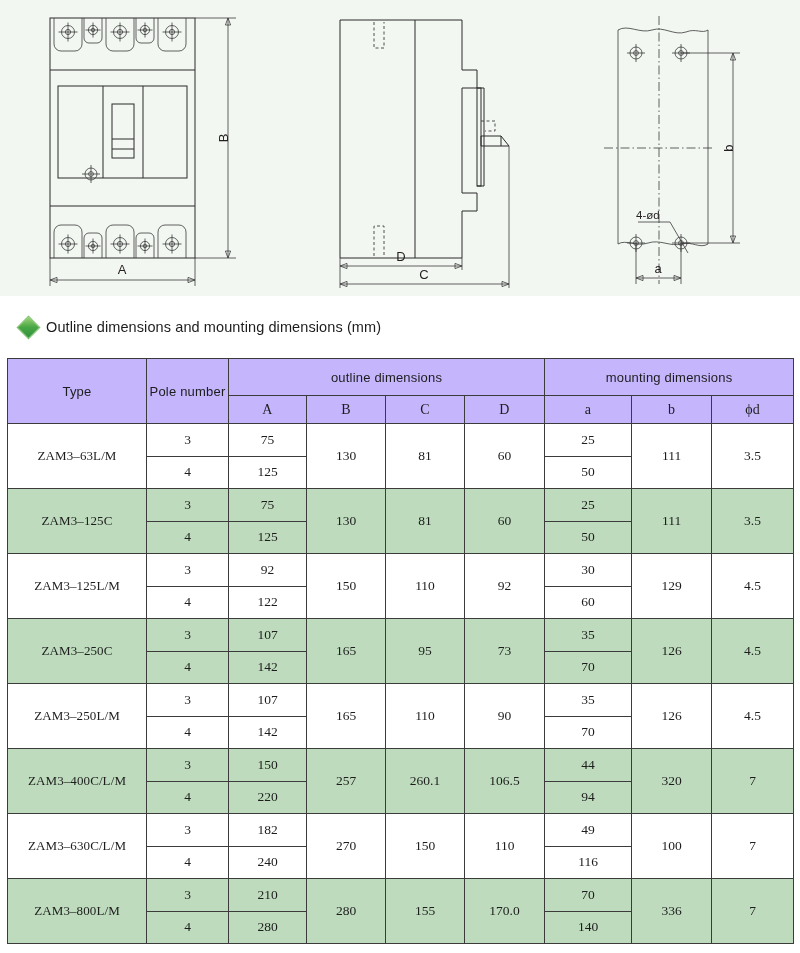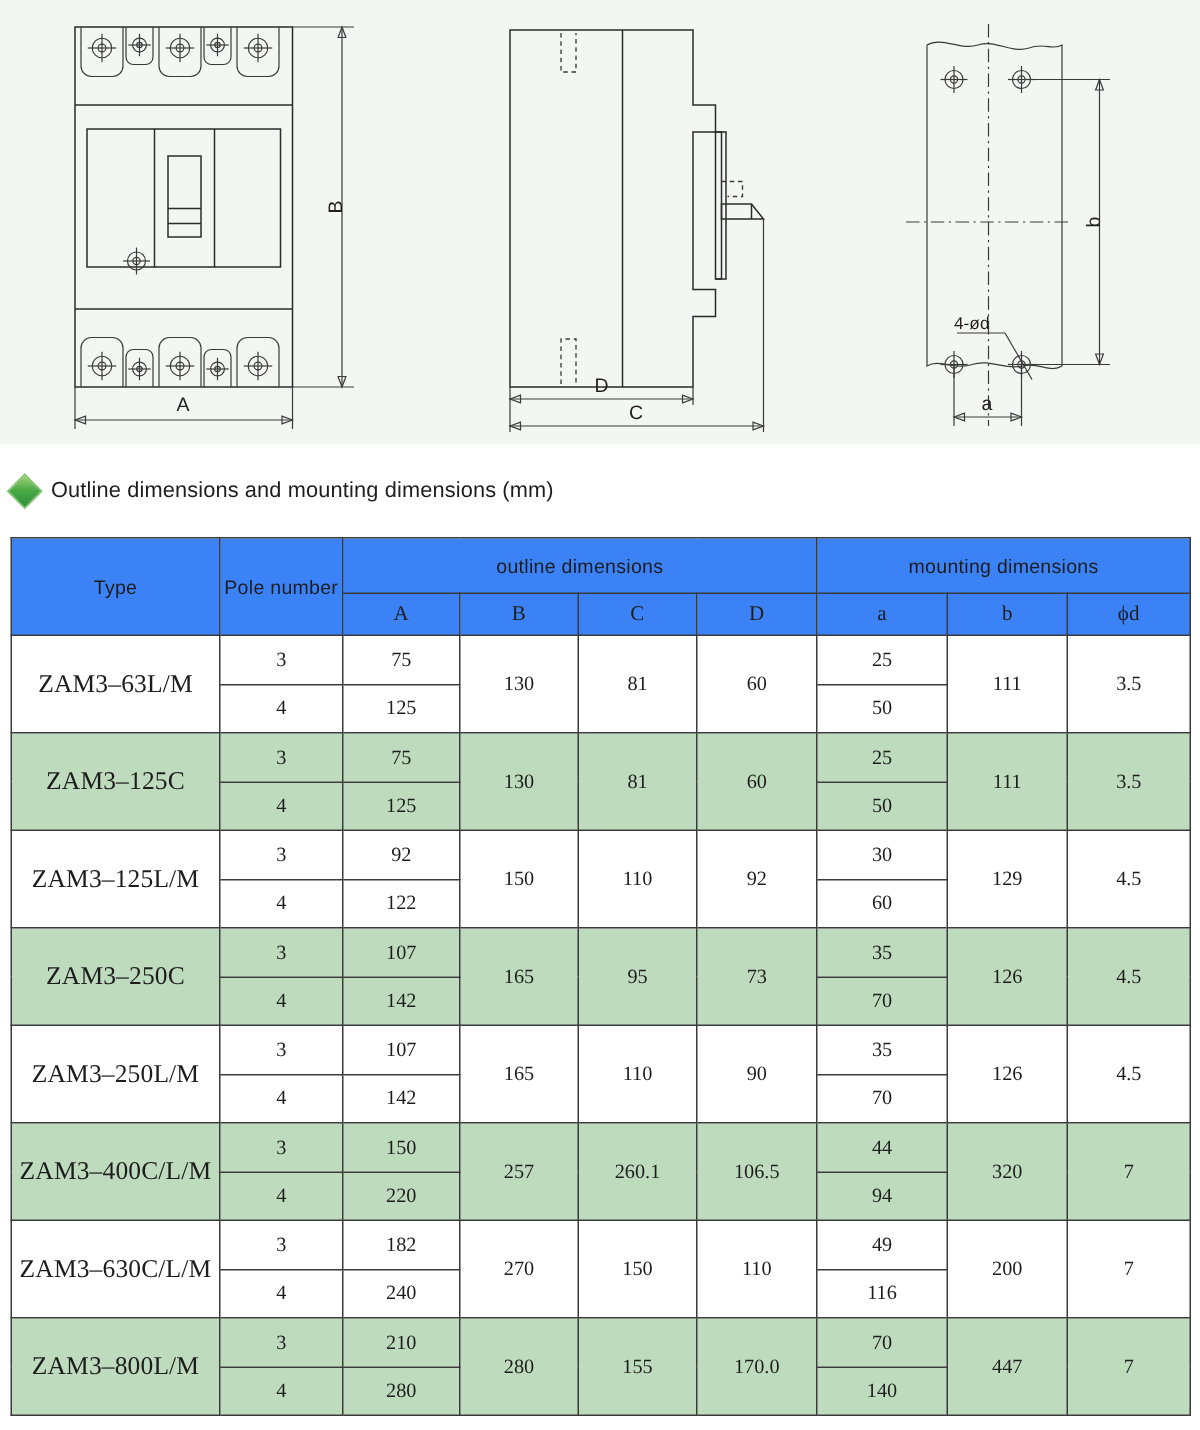--- a/index.html
+++ b/index.html
@@ -30,21 +30,21 @@
   .center { fill:none; stroke:#3a3a3a; stroke-width:.8; stroke-dasharray:9 3 1.5 3; }
   .dimtxt {
     font-family:"Liberation Sans", sans-serif;
     font-size:13px; fill:#231f20;
   }
   .dimtxt-sm { font-size:11.5px; }
 
   
   #section-title {
     position:absolute; left:0; top:306px; width:800px; height:42px;
-    display:flex; align-items:center; padding-left:8px;
+    display:flex; align-items:center; padding-left:20px;
   }
   #section-title .diamond {
     width:17px; height:17px; margin-right:9px; flex:0 0 auto;
     transform:rotate(45deg);
     background:linear-gradient(135deg,#9ed37a 0%,#49a844 48%,#2f8f3c 100%);
     border:1px solid #7cc06a;
   }
   #section-title .ttl {
     font-size:14.5px; color:#1d1d1d; letter-spacing:.1px; white-space:nowrap;
   }
@@ -58,40 +58,40 @@
   }
   #dim-table td, #dim-table th {
     border:1px solid #3b3b3b;
     text-align:center;
     vertical-align:middle;
     padding:0;
     font-weight:normal;
     color:#1d1d1d;
   }
   #dim-table thead td {
-    background:#3b82f6;
+    background:#c4b5fd;
     font-size:13px;
     font-family:"Liberation Sans", sans-serif;
     letter-spacing:.2px;
   }
   #dim-table thead td.serifhead {
     font-family:"Liberation Serif", serif;
     font-size:14px;
   }
   thead tr.h1 td { height:37px; }
   thead tr.h2 td { height:28px; }
 
   tbody td {
     font-family:"Liberation Serif", serif;
     font-size:13.5px;
     height:32.5px;
   }
   tbody tr.alt td { background:#bedcbd; }
   tbody tr.plain td { background:#ffffff; }
-  td.type-cell { font-size:17px; letter-spacing:.1px; }
+  td.type-cell { font-size:13px; letter-spacing:.1px; }
 
   
   col.c-type  { width:139px; }
   col.c-pole  { width:82px;  }
   col.c-a     { width:78px;  }
   col.c-b     { width:79px;  }
   col.c-c     { width:79px;  }
   col.c-d     { width:80px;  }
   col.c-aa    { width:87px;  }
   col.c-bb    { width:80px;  }
@@ -446,37 +446,37 @@
         <td>94</td>
       </tr>
       <tr class="plain">
         <td class="type-cell" rowspan="2">ZAM3–630C/L/M</td>
         <td>3</td>
         <td>182</td>
         <td rowspan="2">270</td>
         <td rowspan="2">150</td>
         <td rowspan="2">110</td>
         <td>49</td>
-        <td rowspan="2">200</td>
+        <td rowspan="2">100</td>
         <td rowspan="2">7</td>
       </tr>
       <tr class="plain">
         <td>4</td>
         <td>240</td>
         <td>116</td>
       </tr>
       <tr class="alt">
         <td class="type-cell" rowspan="2">ZAM3–800L/M</td>
         <td>3</td>
         <td>210</td>
         <td rowspan="2">280</td>
         <td rowspan="2">155</td>
         <td rowspan="2">170.0</td>
         <td>70</td>
-        <td rowspan="2">447</td>
+        <td rowspan="2">336</td>
         <td rowspan="2">7</td>
       </tr>
       <tr class="alt">
         <td>4</td>
         <td>280</td>
         <td>140</td>
       </tr>
     </tbody>
 </table>
 

